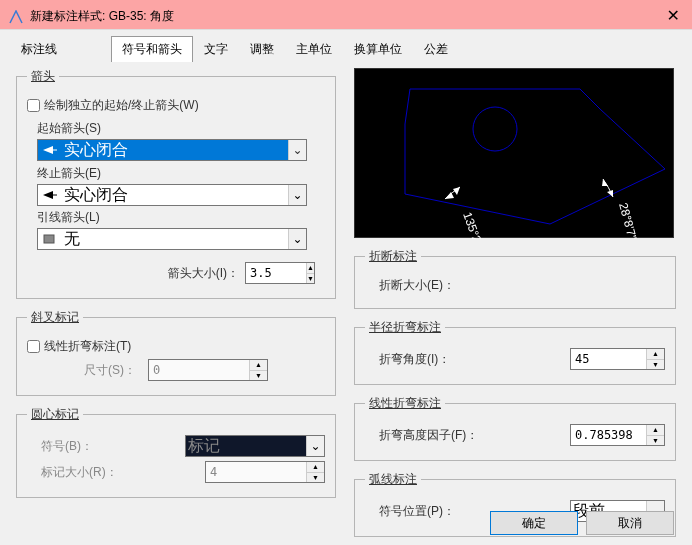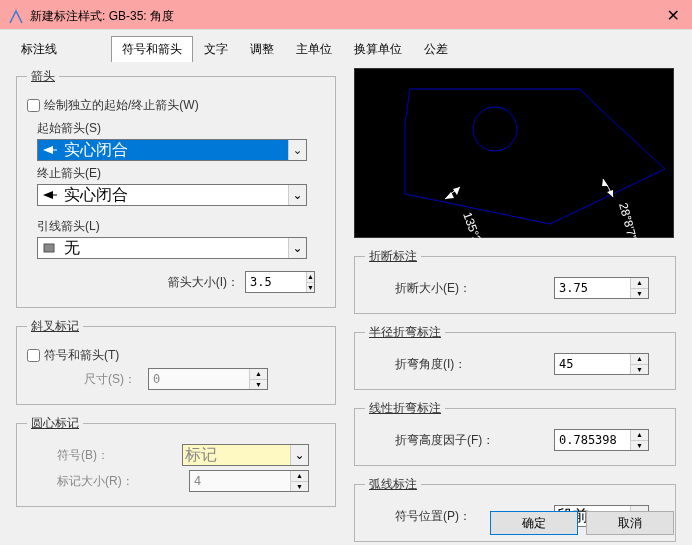--- a/index.html
+++ b/index.html
@@ -26,21 +26,21 @@
 .select-text { flex: 1; padding: 0 2px; font-size: 16px; }
 .select-btn { width: 18px; height: 100%; display: flex; align-items: center; justify-content: center; border-left: 1px solid #ccc; background: #f0f0f0; cursor: pointer; }
 .spinner { display: flex; border: 1px solid #767676; background: #fff; height: 22px; width: 95px; }
 .spinner input { border: none; flex: 1; padding: 0 4px; font-size: 12px; width: 60px; outline: none; font-family: monospace; }
 .spinner-btns { width: 18px; display: flex; flex-direction: column; border-left: 1px solid #ccc; }
 .spinner-btns div { flex: 1; display: flex; align-items: center; justify-content: center; background: #f0f0f0; cursor: pointer; font-size: 7px; line-height: 1; }
 .spinner-btns div:first-child { border-bottom: 1px solid #ccc; }
 .checkbox { display: flex; align-items: center; gap: 4px; }
 .checkbox input { width: 13px; height: 13px; }
 .preview { width: 320px; height: 170px; background: #000; border: 1px solid #333; position: relative; margin-bottom: 10px; }
-.field-row { display: flex; align-items: center; justify-content: space-between; margin: 4px 16px; }
+.field-row { display: flex; align-items: center; justify-content: space-between; margin: 4px 0; }
 .field-row .label { flex: 1; padding-left: 14px; }
 .bottom-buttons { position: absolute; bottom: 10px; right: 18px; display: flex; gap: 8px; }
 .btn { width: 88px; height: 24px; background: #e1e1e1; border: 1px solid #adadad; cursor: pointer; display: flex; align-items: center; justify-content: center; }
 .btn.primary { border: 1px solid #0078d7; }
 .sublabel { margin: 6px 0 2px 10px; }
 .arrow-svg { width: 14px; height: 10px; }
 </style>
 </head>
 <body>
 
@@ -89,21 +89,21 @@
         <span class="select-icon">
           <svg class="arrow-svg">
               <polygon points="0,5 10,1 10,9" fill="#000"></polygon>
               <line x1="10" y1="5" x2="14" y2="5" stroke="#000"></line>
             </svg>
         </span>
         <span class="select-text">实心闭合</span>
         <span class="select-btn">⌄</span>
       </div>
 
-      <div class="sublabel label" style="margin-top:12px">引线箭头(L)</div>
+      <div class="sublabel label" style="margin-top:3px">引线箭头(L)</div>
       <div class="select" style="margin-left:10px;width:270px">
         <span class="select-icon">
           <svg width="14" height="10">
               <rect x="1" y="1" width="10" height="8" fill="#888" stroke="#555"></rect>
             </svg>
         </span>
         <span class="select-text">无</span>
         <span class="select-btn">⌄</span>
       </div>
 
@@ -116,39 +116,39 @@
               <div>▼</div>
             </div>
         </div>
       </div>
     </fieldset>
 
     <fieldset>
       <legend>斜叉标记</legend>
       <div class="checkbox row">
         <input type="checkbox" style="">
-        <span class="label">符号和箭头(T)</span>
+        <span class="label">线性折弯标注(T)</span>
       </div>
       <div class="row" style="justify-content:center;gap:12px">
         <span class="label disabled">尺寸(S)：</span>
         <div class="spinner" style="width:120px">
           <input disabled="" style="color: rgb(136, 136, 136);" value="0">
           <div class="spinner-btns">
               <div>▲</div>
               <div>▼</div>
             </div>
         </div>
       </div>
     </fieldset>
 
     <fieldset>
       <legend>圆心标记</legend>
       <div class="field-row">
         <span class="label disabled">符号(B)：</span>
-        <div class="select" style="width:127px;background:#fef9c3">
+        <div class="select" style="width:140px;background:#0f172a">
           <span class="select-text" style="color:#888">标记</span>
           <span class="select-btn">⌄</span>
         </div>
       </div>
       <div class="field-row">
         <span class="label disabled">标记大小(R)：</span>
         <div class="spinner" style="width:120px">
           <input disabled="" style="color: rgb(136, 136, 136);" value="4">
           <div class="spinner-btns">
               <div>▲</div>
@@ -172,27 +172,20 @@
         <polygon points="248,110 253,117 247,117" fill="#fff"></polygon>
         <polygon points="258,128 252,123 258,121" fill="#fff"></polygon>
         <text x="264" y="135" fill="#fff" font-size="9" transform="rotate(75 264 135)">28°8'7"</text>
       </svg>
     </div>
 
     <fieldset>
       <legend>折断标注</legend>
       <div class="field-row">
         <span class="label">折断大小(E)：</span>
-        <div class="spinner">
-          <input value="3.75" style="">
-          <div class="spinner-btns">
-              <div>▲</div>
-              <div>▼</div>
-            </div>
-        </div>
       </div>
     </fieldset>
 
     <fieldset>
       <legend>半径折弯标注</legend>
       <div class="field-row">
         <span class="label">折弯角度(I)：</span>
         <div class="spinner">
           <input value="45" style="">
           <div class="spinner-btns">

